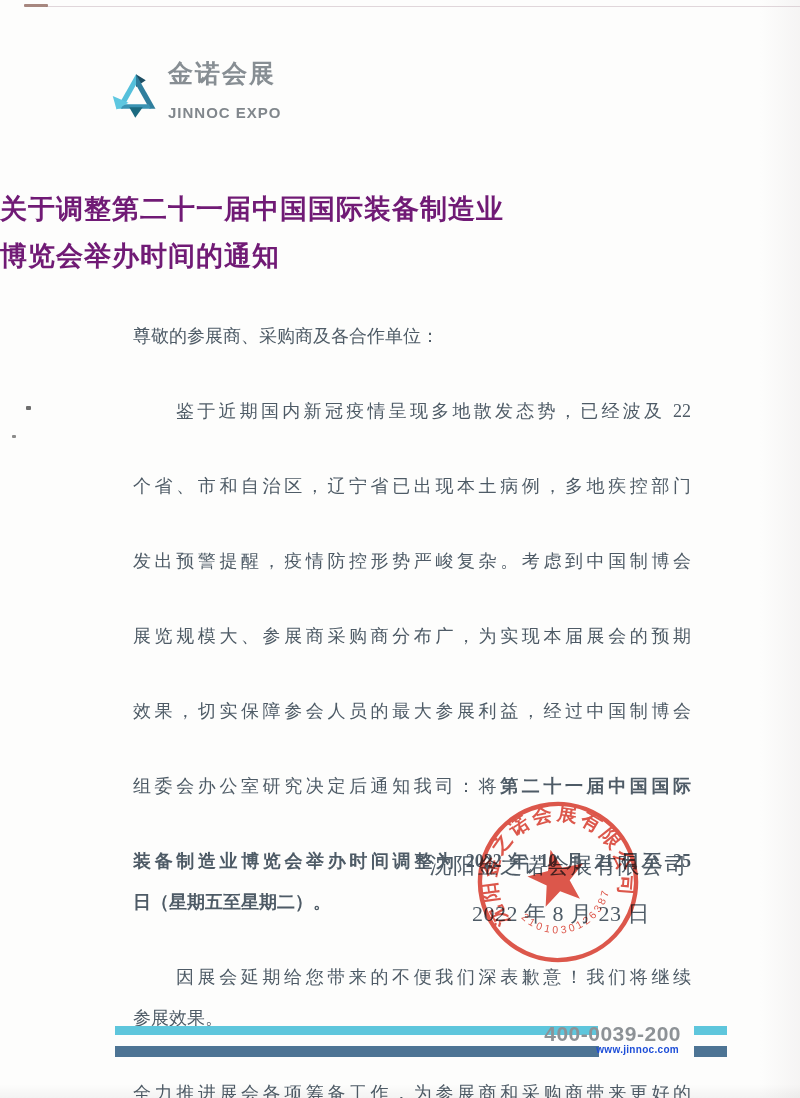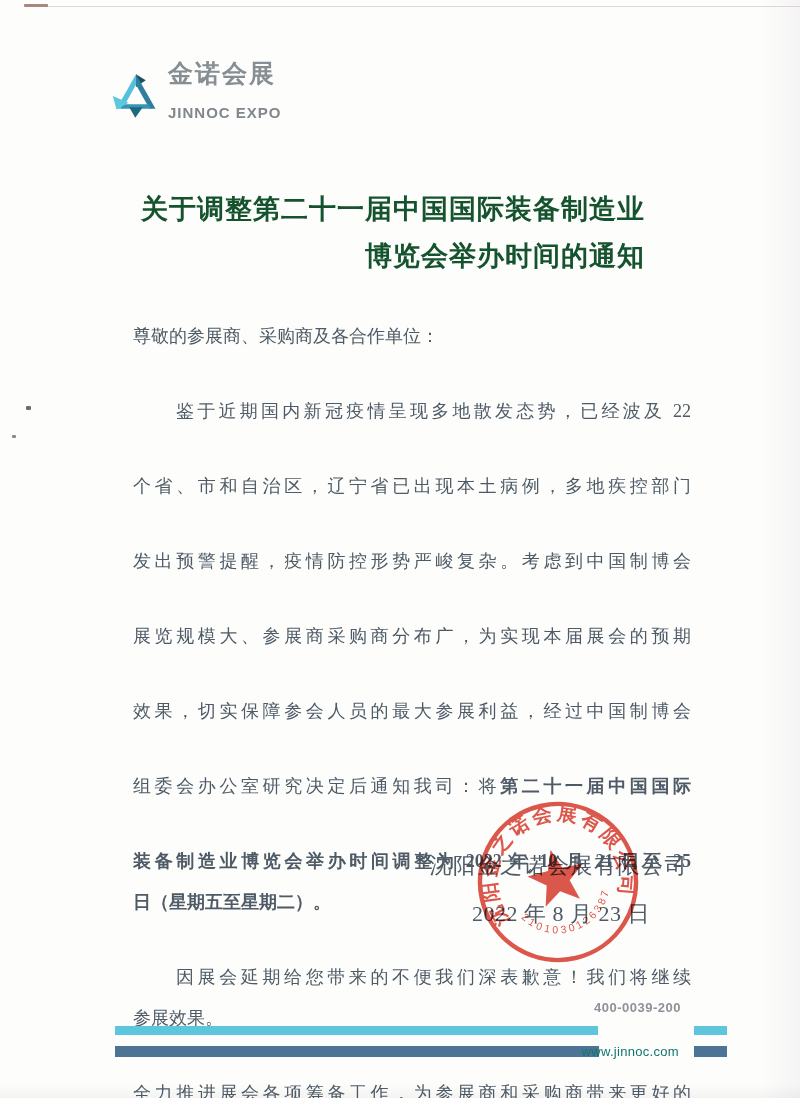--- a/index.html
+++ b/index.html
@@ -15,43 +15,43 @@
   .speck2{position:absolute;left:12px;top:435px;width:4px;height:3px;background:#5a5a5a;opacity:.7;border-radius:1px;}
   .edge-shade{position:absolute;right:0;top:0;width:40px;height:1098px;background:linear-gradient(to right,rgba(205,198,202,0),rgba(205,198,202,.16));pointer-events:none;}
   .bottom-shade{position:absolute;left:0;bottom:0;width:800px;height:14px;background:linear-gradient(to bottom,rgba(0,0,0,0),rgba(0,0,0,.04));}
   
   .logo{position:absolute;left:112px;top:56px;display:flex;align-items:flex-end;}
   .logo-icon{width:48px;height:50px;margin-right:8px;}
   .logo-text{padding-top:4px;font-family:"Liberation Sans","DejaVu Sans",sans-serif;}
   .logo-cn{font-size:25px;font-weight:bold;color:#878e93;letter-spacing:2px;line-height:26px;}
   .logo-en{font-size:15px;font-weight:bold;color:#81878c;letter-spacing:1px;line-height:17px;margin-top:18px;}
   
-  .title{position:absolute;left:0;top:186px;width:645px;text-align:right;
-    font-size:27px;font-weight:bold;color:#14532d;line-height:47px;letter-spacing:1px;}
+  .title{position:absolute;left:0;top:186px;width:645px;text-align:left;
+    font-size:27px;font-weight:bold;color:#701a75;line-height:47px;letter-spacing:1px;}
   
   .body-text{position:absolute;left:133px;top:316px;width:558px;font-size:18px;color:#4e5b66;}
   .line{height:41px;line-height:41px;}
   .line.j{text-align:justify;text-align-last:justify;margin-top:34px;}
   .line.indent{text-indent:43px;}
   .line .b{font-weight:bold;}
   
   .sig-company{position:absolute;right:112px;top:851px;font-size:22px;color:#4e5b66;letter-spacing:1.5px;}
   .sig-date{position:absolute;right:150px;top:899px;font-size:22px;color:#4e5b66;letter-spacing:.5px;}
   
   .seal{position:absolute;left:458px;top:782px;width:200px;height:200px;opacity:.85;mix-blend-mode:multiply;}
   
   .bar{position:absolute;}
   .bar-light-long{left:115px;top:1026px;width:483px;height:9px;}
   .bar-light-end{left:694px;top:1026px;width:33px;height:9px;}
   .bar-dark-long{left:115px;top:1046px;width:484px;height:11px;}
   .bar-dark-end{left:694px;top:1046px;width:33px;height:11px;}
-  .footer-phone{position:absolute;right:119px;top:1000px;font-family:"Liberation Sans","DejaVu Sans",sans-serif;
-    font-size:13px;font-weight:bold;color:#8d9296;letter-spacing:.5px;}
+  .footer-phone{position:absolute;right:119px;top:1022px;font-family:"Liberation Sans","DejaVu Sans",sans-serif;
+    font-size:21px;font-weight:bold;color:#8d9296;letter-spacing:.5px;}
   .footer-web{position:absolute;right:121px;top:1044px;font-family:"Liberation Sans","DejaVu Sans",sans-serif;
-    font-size:13px;font-weight:normal;color:#0f766e;letter-spacing:.3px;}
+    font-size:10px;font-weight:bold;color:#1d4ed8;letter-spacing:.3px;}
 </style>
 </head>
 <body>
 
 <div class="scan-topline"></div>
 <div class="scan-topdash"></div>
 <div class="speck1"></div>
 <div class="speck2"></div>
 
 <div class="logo">

